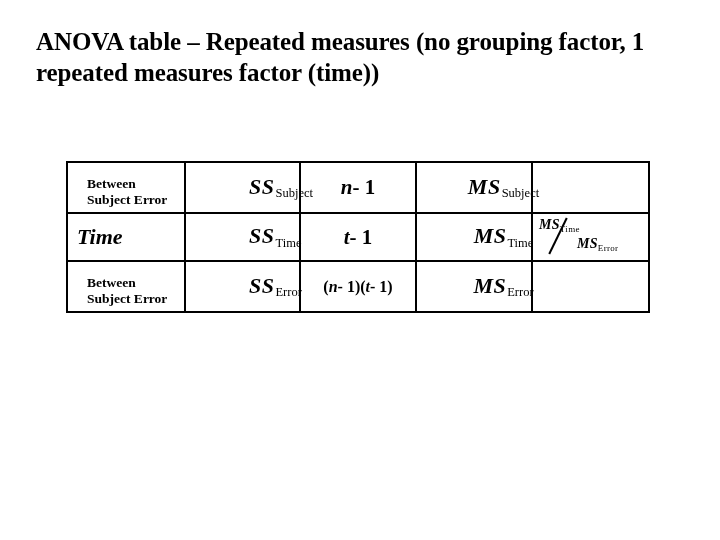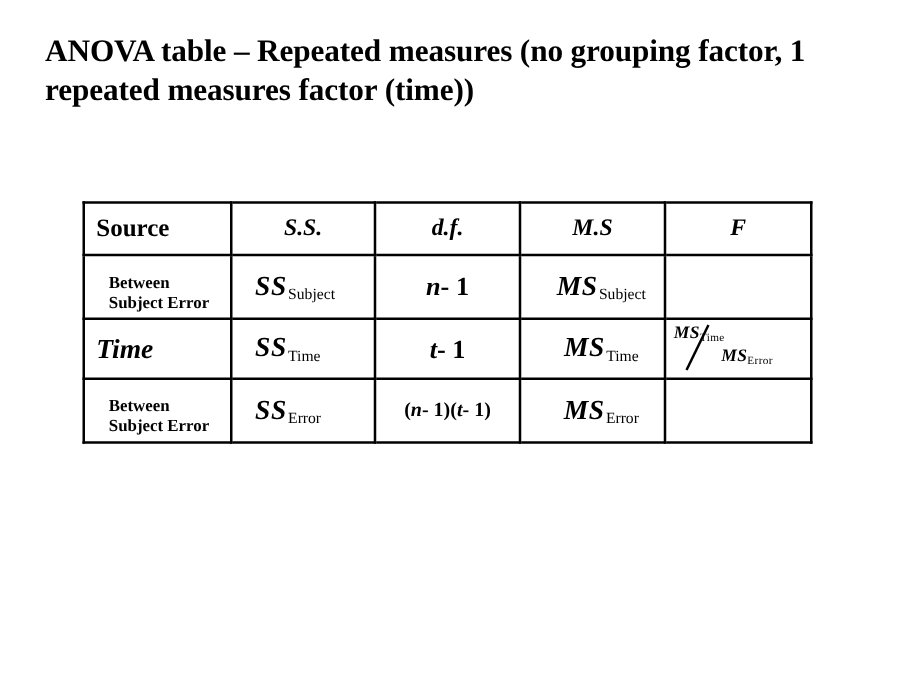--- a/index.html
+++ b/index.html
@@ -89,20 +89,21 @@
     padding-left: 9px;
   }
 
   
   .term {
     font-size: 22px;
     font-style: italic;
     font-weight: bold;
     white-space: nowrap;
     letter-spacing: 0.5px;
+    margin-left: 45px;
   }
   .term .sub {
     font-size: 12.5px;
     font-style: normal;
     font-weight: normal;
     vertical-align: -0.30em;
     letter-spacing: 0;
     padding-left: 1px;
   }
   .ss-cell   { padding-left: 18px; }
@@ -182,37 +183,20 @@
 <table id="anova-table">
   <colgroup>
     <col class="col-source">
       <col class="col-ss">
       <col class="col-df">
       <col class="col-ms">
       <col class="col-f">
   </colgroup>
   <tbody>
 
-    <tr class="row-head">
-      <td>
-        <div class="cell-inner hdr-source">Source</div>
-      </td>
-      <td>
-        <div class="cell-inner hdr-stat">S.S.</div>
-      </td>
-      <td>
-        <div class="cell-inner hdr-stat">d.f.</div>
-      </td>
-      <td>
-        <div class="cell-inner hdr-stat">M.S</div>
-      </td>
-      <td>
-        <div class="cell-inner hdr-stat">F</div>
-      </td>
-    </tr>
 
     <tr class="row-body1">
       <td>
         <span class="src-err">
           <span>Between</span><br>
           <span>Subject Error</span>
         </span>
       </td>
       <td>
         <div class="cell-inner ss-cell">

